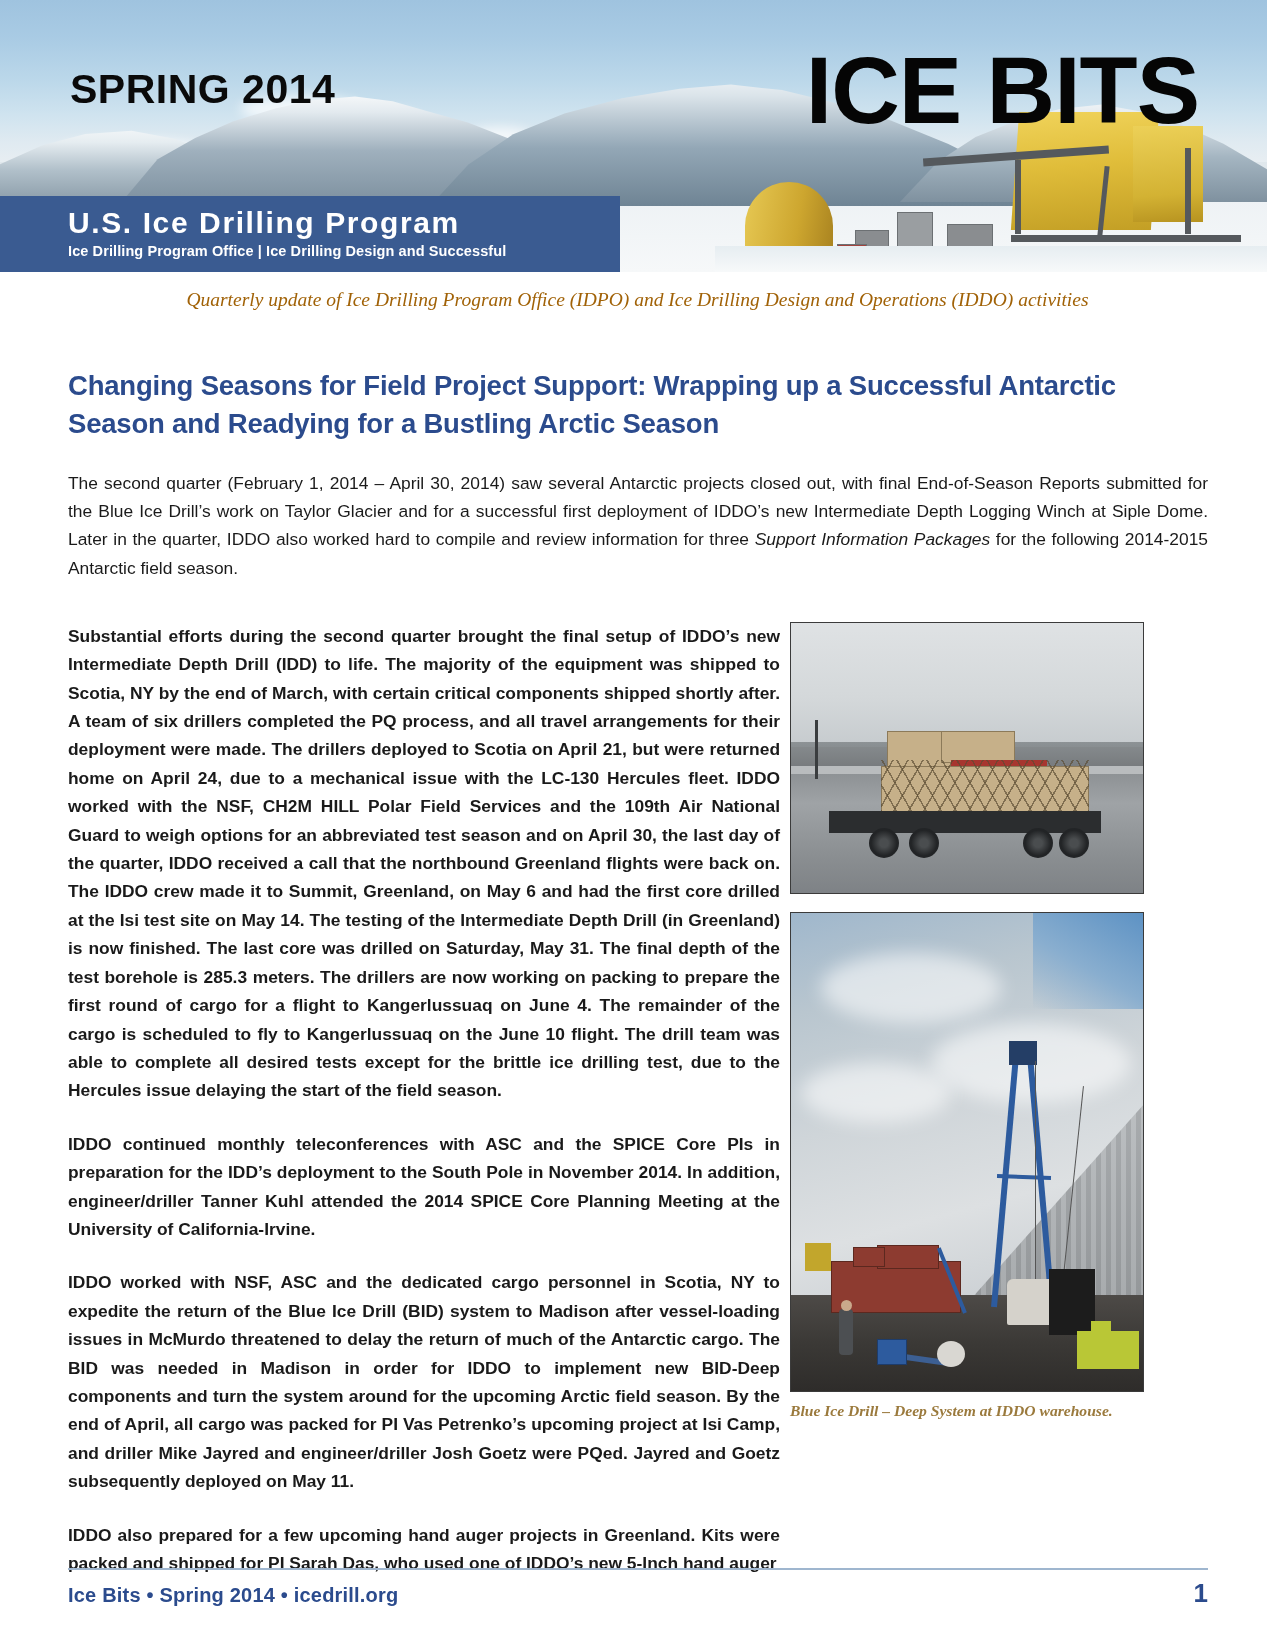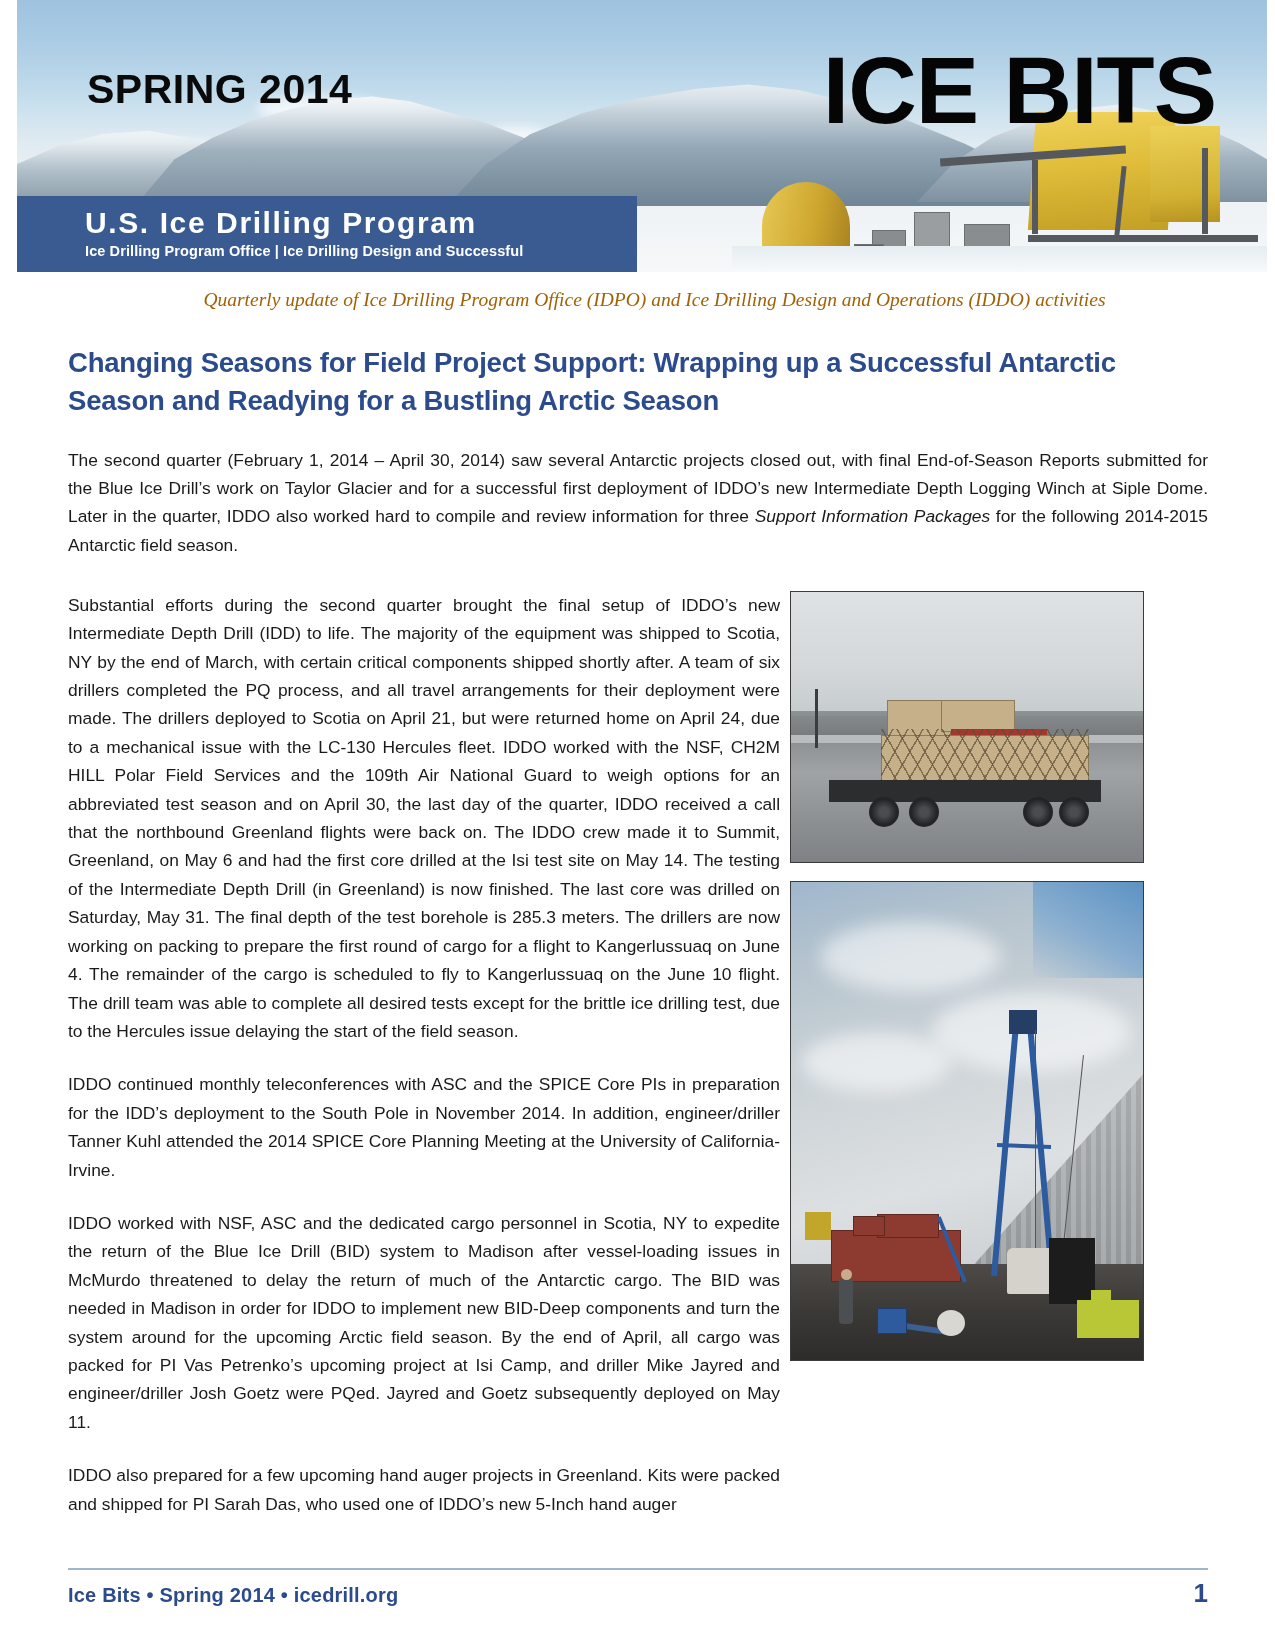--- a/index.html
+++ b/index.html
@@ -8,21 +8,20 @@
     height: 1650px;
     background: #ffffff;
     font-family: "Liberation Sans", sans-serif;
   }
   .page {
     position: relative;
     width: 1267px;
     height: 1650px;
     overflow: hidden;
     background: #fff;
-    padding-left: 17px;
   }
 
   
   .masthead {
     position: relative;
     width: 1275px;
     height: 272px;
     overflow: hidden;
   }
   
@@ -177,42 +176,43 @@
     font-size: 19.5px;
     font-style: italic;
     color: #a16207;
     font-family: "Liberation Serif", serif;
   }
 
   
   .content {
     position: absolute;
     left: 68px;
-    top: 344px;
+    top: 367px;
     width: 1140px;
   }
   .headline {
     color: #2b4b8d;
     font-size: 27.5px;
     font-weight: 700;
     line-height: 38px;
     letter-spacing: -.2px;
   }
   .lede {
     margin-top: 26px;
     font-size: 17.4px;
     line-height: 28.2px;
     text-align: justify;
     color: #1a1a1a;
   }
   .lede i { font-style: italic; }
 
   .cols {
-    margin-top: 32px;
+    margin-top: 40px;
     position: relative;
+    font-weight: bold;
   }
   .col-left {
     width: 712px;
     float: left;
   }
   .col-left p {
     font-size: 17.4px;
     line-height: 28.4px;
     text-align: justify;
     color: #1a1a1a;
@@ -428,20 +428,21 @@
             <div class="p2-forkyel" style="left:300px; bottom:56px; width:20px; height:14px;"></div>
 
             <div class="p2-person" style="left:48px; bottom:36px; width:14px; height:46px; border-radius:4px;"></div>
             <div class="p2-person" style="left:50px; bottom:80px; width:11px; height:11px; border-radius:50%; background:#caa98c;"></div>
 
             <div class="p2-forkyel" style="left:14px; bottom:120px; width:26px; height:28px; background:#c2a62c;"></div>
             <div class="p2-tower" style="left:86px; bottom:30px; width:70px; height:6px; background:#3c5f93; transform:rotate(8deg);"></div>
             <div class="p2-container" style="left:86px; bottom:26px; width:30px; height:26px; background:#2d5b9e; border-color:#1d3c6b;"></div>
             <div class="p2-bag" style="left:146px; bottom:24px; width:28px; height:26px; border-radius:50%; background:#d9d7d2;"></div>
           </div>
+          <figcaption class="figcap">Blue Ice Drill – Deep System at IDDO warehouse.</figcaption>
         </figure>
 
       </div>
 
       <div class="clear"></div>
     </div>
   </div>
 
   <div class="footer-rule"></div>
   <div class="footer">

